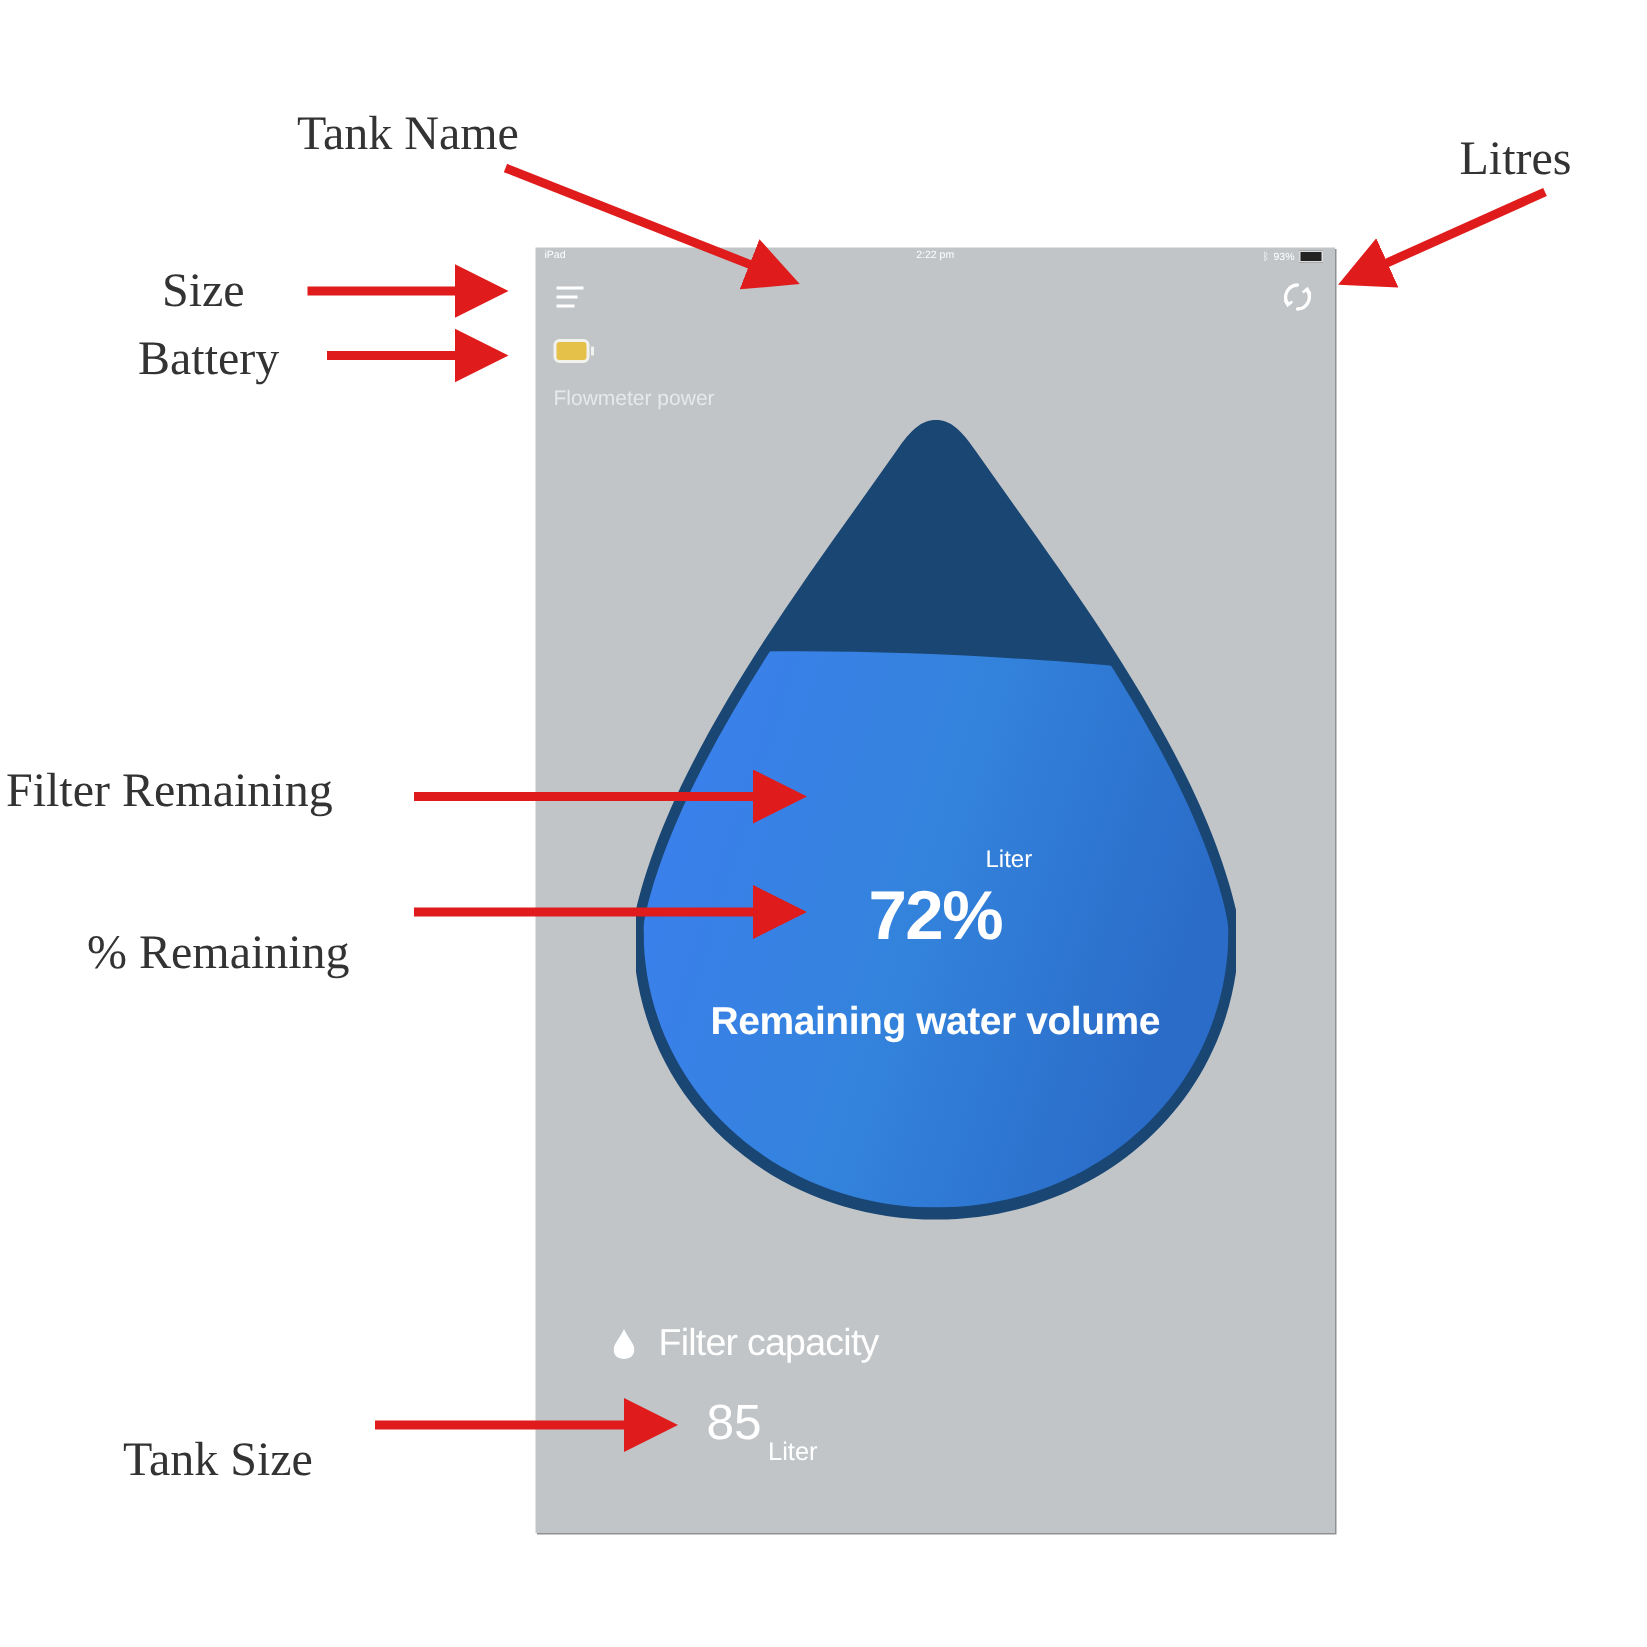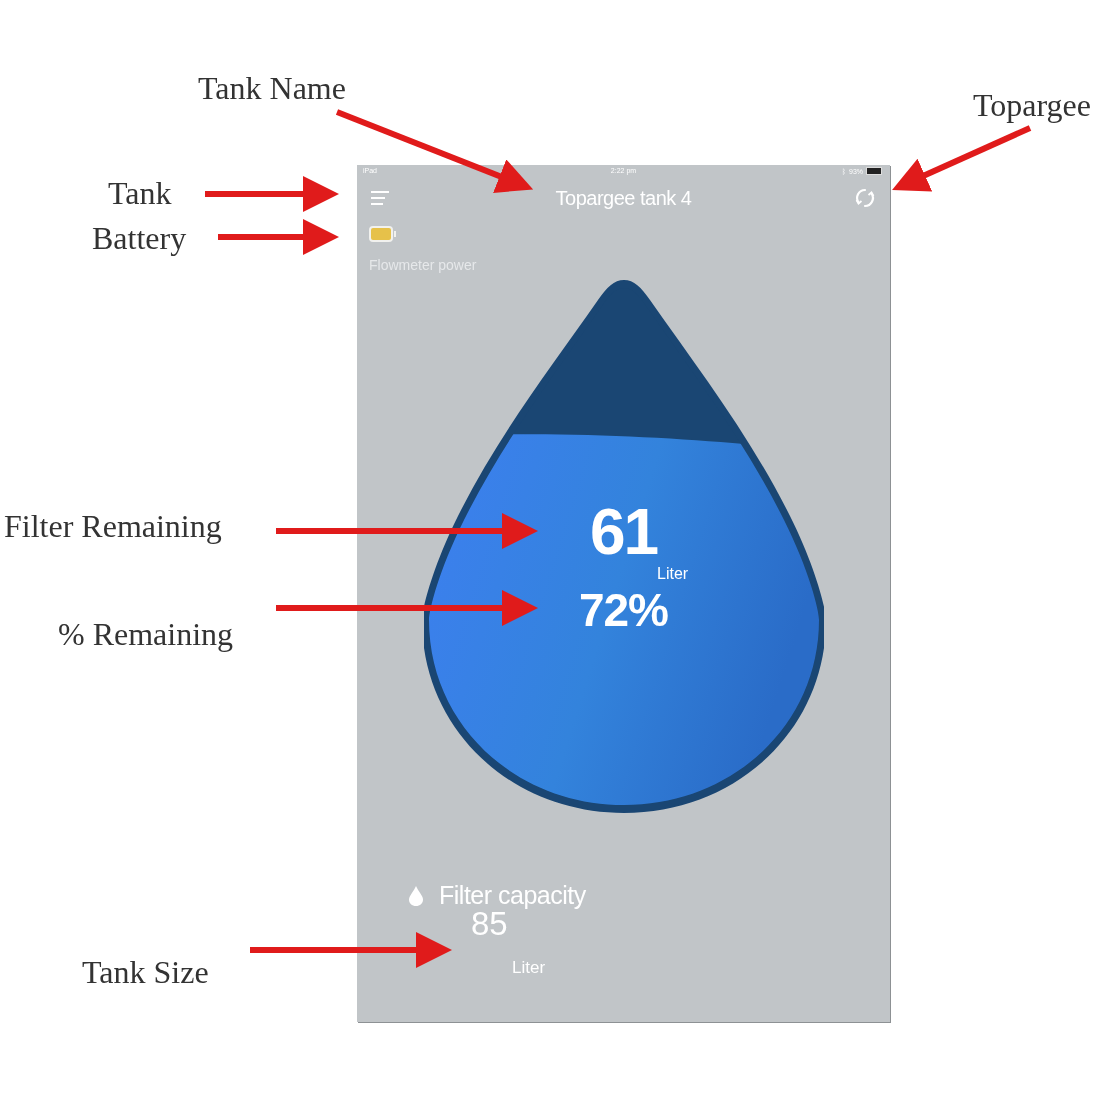--- a/index.html
+++ b/index.html
@@ -46,29 +46,29 @@
     .battery-label { position: absolute; left: 12px; top: 92px; font-size: 14px; color: #e6e8ea; }
 
     .drop { position: absolute; left: 67px; top: 115px; width: 400px; height: 535px; }
     .drop-text { position: absolute; left: 0; width: 533px; text-align: center; color: #ffffff; font-weight: bold; }
     .liters { top: 330px; font-size: 64px; font-weight: bold; letter-spacing: -2px; }
     .liters-unit { position: absolute; left: 300px; top: 400px; color: #ffffff; font-size: 16px; }
     .percent { top: 418px; font-size: 46px; letter-spacing: -1px; }
     .remaining-label { top: 500px; font-size: 26px; letter-spacing: -0.3px; }
 
     .filter-cap { position: absolute; left: 52px; top: 716px; color: #ffffff; font-size: 25px; display: flex; align-items: center; gap: 16px; letter-spacing: -0.5px; }
-    .tank-size { position: absolute; left: 114px; top: 740px; color: #ffffff; font-size: 33px; }
+    .tank-size { position: absolute; left: 114px; top: 764px; color: #ffffff; font-size: 33px; }
     .tank-size-unit { position: absolute; left: 155px; top: 793px; color: #ffffff; font-size: 17px; }
   </style>
 </head>
 <body>
 
 <div class="callout" style="left:198px; top:70px;">Tank Name</div>
-<div class="callout" style="left:973px; top:87px;">Topargee</div>
-<div class="callout" style="left:108px; top:175px;">Tank</div>
+<div class="callout" style="left:973px; top:87px;">Litres</div>
+<div class="callout" style="left:108px; top:175px;">Size</div>
 <div class="callout" style="left:92px; top:220px;">Battery</div>
 <div class="callout" style="left:4px; top:508px;">Filter Remaining</div>
 <div class="callout" style="left:58px; top:588px;margin-top:28px;">% Remaining</div>
 <div class="callout" style="left:82px; top:954px;">Tank Size</div>
 
 <div class="screen">
   <div class="status-bar">
     <span class="status-left">iPad</span>
     <span class="status-time">2:22 pm</span>
     <span class="status-right">
@@ -77,21 +77,20 @@
       <span class="batt-mini"></span>
     </span>
   </div>
 
   <div class="menu-btn">
     <span></span>
       <span></span>
       <span></span>
   </div>
 
-  <div class="tank-name">Topargee tank 4</div>
 
   <div class="refresh-btn">
     <svg width="22" height="22" viewBox="0 0 22 22">
       <path d="M11 3 A8 8 0 0 0 4.5 15.5" stroke="#ffffff" stroke-width="2.2" fill="none" stroke-linecap="round"></path>
       <path d="M11 19 A8 8 0 0 0 17.5 6.5" stroke="#ffffff" stroke-width="2.2" fill="none" stroke-linecap="round"></path>
       <path d="M2.5 13 L4.5 16.5 L7.5 14" stroke="#ffffff" stroke-width="1.8" fill="none"></path>
       <path d="M19.5 9 L17.5 5.5 L14.5 8" stroke="#ffffff" stroke-width="1.8" fill="none"></path>
     </svg>
   </div>
 
@@ -111,23 +110,23 @@
         </linearGradient>
       </defs>
       <path d="M200 0 C210 0 217 7 226 20 C275 90 326 156 366 236 C392 288 402 330 402 340 C402 450 312 533 200 533 C88 533 -2 450 -2 340 C-2 330 8 288 34 236 C74 156 125 90 174 20 C183 7 190 0 200 0 Z" fill="#1a4673"></path>
       <g clip-path="url(#dropClip)">
         <rect x="0" y="0" width="400" height="535" fill="#1a4673"></rect>
         <path d="M0 158 C100 150 230 156 320 164 C340 166 360 170 400 172 L400 535 L0 535 Z" fill="url(#waterGrad)"></path>
       </g>
     </svg>
   </div>
 
-  <div class="drop-text liters">61</div>
   <div class="liters-unit">Liter</div>
   <div class="drop-text percent">72%</div>
+  <div class="drop-text remaining-label">Remaining water volume</div>
 
   <div class="filter-cap">
     <svg width="14" height="20" viewBox="0 0 14 20">
       <path d="M7 0 C9 5 14 10 14 13.5 C14 17.5 11 20 7 20 C3 20 0 17.5 0 13.5 C0 10 5 5 7 0 Z" fill="#ffffff"></path>
     </svg>
     <span>Filter capacity</span>
   </div>
   <div class="tank-size">85</div>
   <div class="tank-size-unit">Liter</div>
 </div>

